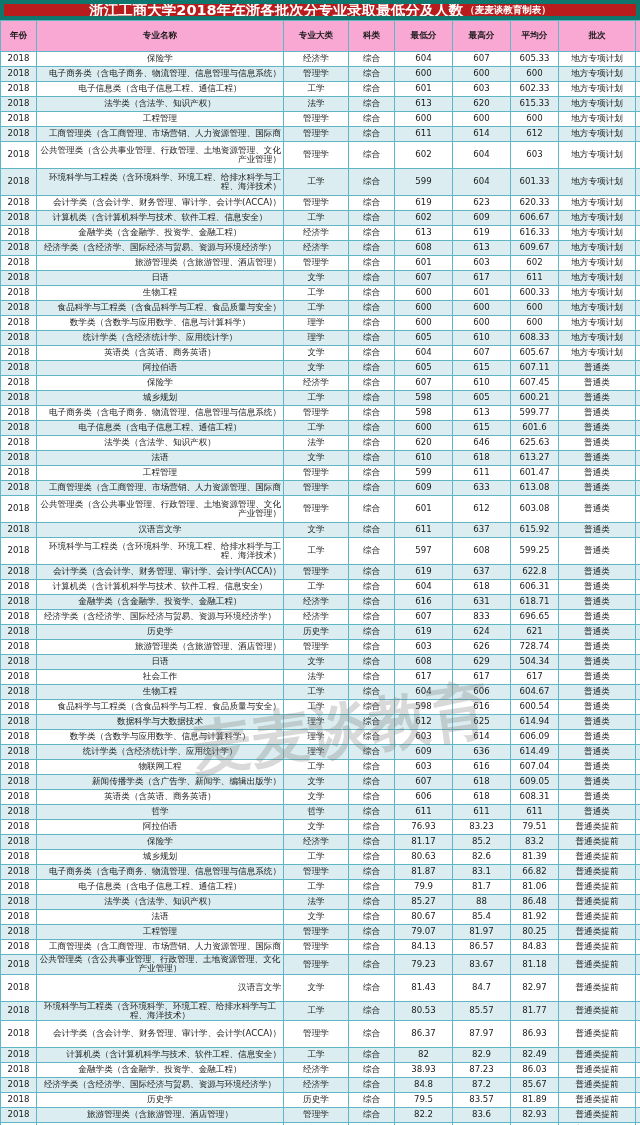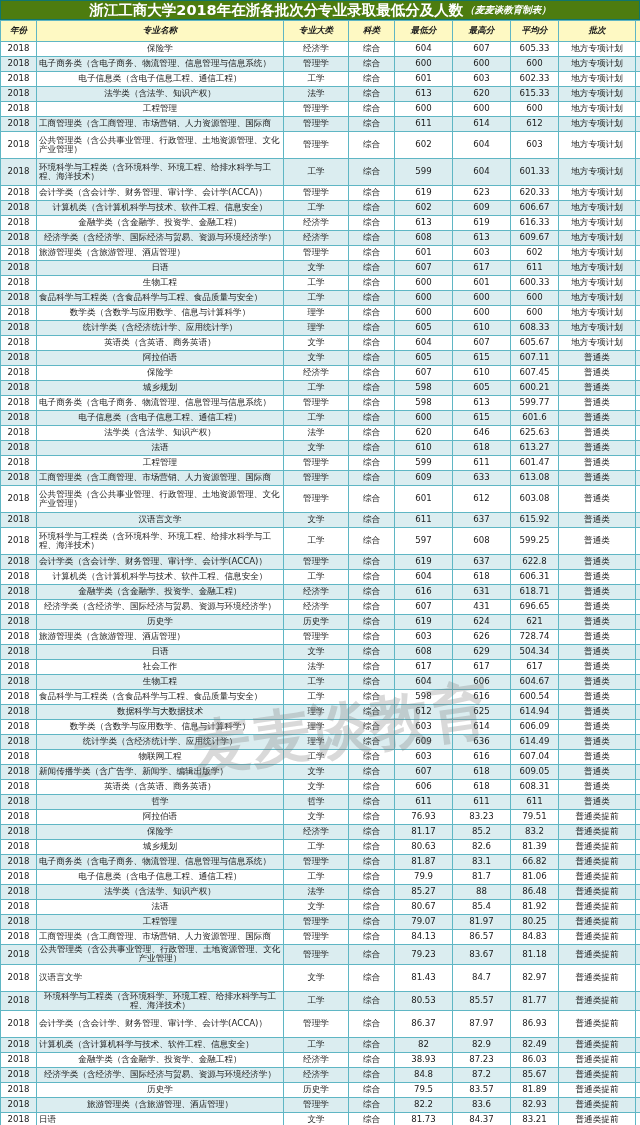--- a/index.html
+++ b/index.html
@@ -13,22 +13,22 @@
     width:640px;
     height:1125px;
     position:relative;
     overflow:hidden;
     background:#ffffff;
     box-sizing:border-box;
   }
   
   .title-bar{
     height:20px;
-    background:#4d7c0f;
-    border:1px solid #0f766e;
+    background:#b91c1c;
+    border:4px solid #0f766e;
     box-sizing:border-box;
     display:flex;
     align-items:center;
     justify-content:center;
     overflow:hidden;
   }
   .title-main{
     color:#ffffff;
     font-size:14.5px;
     font-weight:bold;
@@ -36,52 +36,50 @@
     white-space:nowrap;
     line-height:1;
   }
   .title-sub{
     color:#ffffff;
     font-size:9.5px;
     font-weight:bold;
     white-space:nowrap;
     margin-left:2px;
     line-height:1;
-    font-style:italic;
   }
   
   table.grid{
     border-collapse:collapse;
     width:640px;
     table-layout:fixed;
   }
   table.grid td,table.grid th{
     border:1px solid #5fb6c4;
     padding:0 2px;
     font-size:8.6px;
     color:#1a1a1a;
     line-height:1.08;
     overflow:hidden;
     box-sizing:border-box;
   }
   thead th{
-    background:#fef9c3;
+    background:#f9a8d4;
     color:#000000;
     font-weight:bold;
     font-size:9.4px;
-    height:21px;
+    height:31px;
     text-align:center;
     border:1px solid #2a8fa3;
-    font-style:italic;
   }
   tbody tr.odd td{background:#ffffff;}
   tbody tr.even td{background:#dbedf0;}
   td.c{text-align:center;}
   td.major{text-align:center;}
-  td.major.wrap{text-align:left;}
+  td.major.wrap{text-align:right;}
   tbody td{height:15px;}
   tbody tr.tall td{height:27px;}
   
   col.c-year{width:36px;}
   col.c-major{width:247px;}
   col.c-cat{width:65px;}
   col.c-sub{width:46px;}
   col.c-min{width:58px;}
   col.c-max{width:58px;}
   col.c-avg{width:48px;}
@@ -514,21 +512,21 @@
           <td class="c">618.71</td>
           <td class="c">普通类</td>
           <td class="c">133</td>
         </tr>
         <tr class="odd">
           <td class="c">2018</td>
           <td class="major">经济学类（含经济学、国际经济与贸易、资源与环境经济学）</td>
           <td class="c">经济学</td>
           <td class="c">综合</td>
           <td class="c">607</td>
-          <td class="c">431</td>
+          <td class="c">833</td>
           <td class="c">696.65</td>
           <td class="c">普通类</td>
           <td class="c">177</td>
         </tr>
         <tr class="even">
           <td class="c">2018</td>
           <td class="major">历史学</td>
           <td class="c">历史学</td>
           <td class="c">综合</td>
           <td class="c">619</td>

